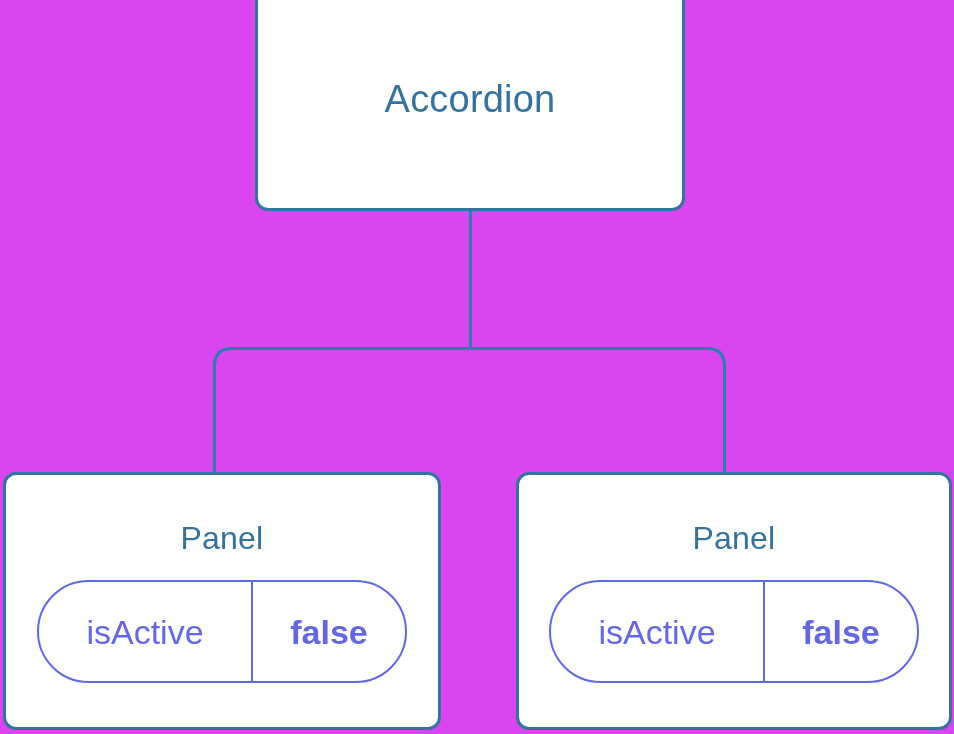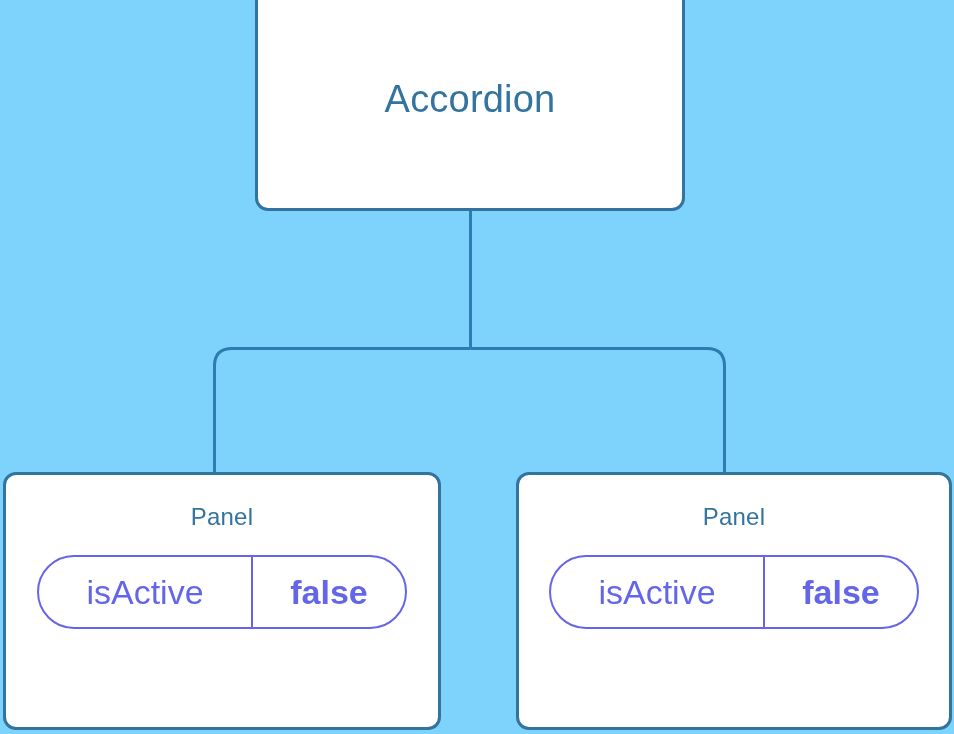--- a/index.html
+++ b/index.html
@@ -12,21 +12,21 @@
     height: 734px;
     overflow: hidden;
     font-family: "Liberation Sans", sans-serif;
     background: #4c6a72;
   }
 
   #canvas {
     position: relative;
     width: 954px;
     height: 734px;
-    background: #7dd3fc;
+    background: #d946ef;
   }
 
   
   #connectors {
     position: absolute;
     left: 0;
     top: 0;
     width: 954px;
     height: 734px;
     z-index: 1;
@@ -72,28 +72,28 @@
   .node-title {
     color: #32739f;
     font-size: 38px;
     line-height: 1;
     letter-spacing: 0.2px;
     white-space: nowrap;
   }
 
   .node-leaf-left .node-title,
   .node-leaf-right .node-title {
-    font-size: 24px;
-    margin-top: 30px;
+    font-size: 32px;
+    margin-top: 47px;
   }
 
   
   .pill {
     margin-top: 26px;
-    height: 74px;
+    height: 103px;
     box-sizing: border-box;
     border: 2px solid #6366e8;
     border-radius: 52px;
     display: flex;
     align-items: stretch;
     background: transparent;
   }
 
   .pill-key,
   .pill-val {

